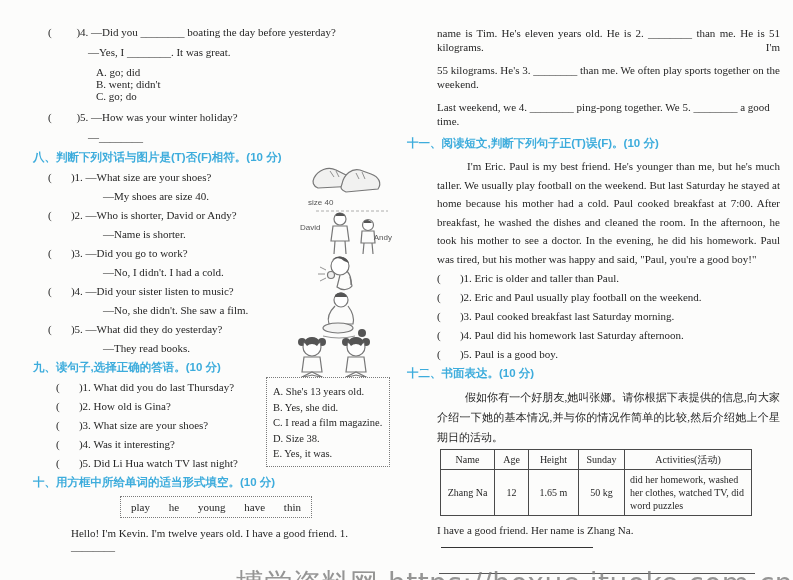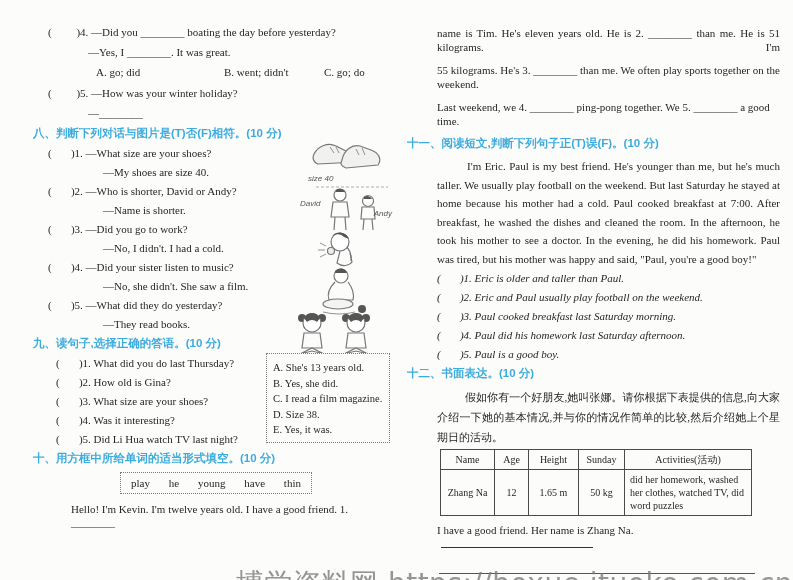--- a/index.html
+++ b/index.html
@@ -22,33 +22,33 @@
     font-family: "Liberation Sans", "DejaVu Sans", sans-serif;
     font-weight: bold;
     color: #3dacdc;
     font-size: 11.5px;
     line-height: 13px;
     margin-bottom: 7px;
   }
 
   .qline { line-height: 12px; margin-bottom: 8px; white-space: pre-wrap; }
   .indent-reply { padding-left: 40px; }
-  .opts { display: flex; padding-left: 48px; margin-bottom: 9px; line-height: 12px; }
+  .opts { display: flex; padding-left: 48px; margin-bottom: 9px; line-height: 12px; flex-direction: column; }
   .opts .opt:nth-child(1) { width: 128px; }
   .opts .opt:nth-child(2) { width: 100px; }
 
   .s8 { position: relative; }
   .s8-item { margin-bottom: 4px; width: 245px; }
   .s8-item .q { line-height: 12px; margin-bottom: 7px; white-space: pre-wrap; }
   .s8-item .a { line-height: 12px; margin-bottom: 7px; padding-left: 55px; white-space: pre-wrap; }
   .illus { position: absolute; }
   .illus .pic-label {
     position: absolute;
     font-family: "Liberation Sans", "DejaVu Sans", sans-serif;
-    font-size: 8px; color: #555; line-height: 9px; white-space: nowrap; font-style: italic;
+    font-size: 8px; color: #555; line-height: 9px; white-space: nowrap;
   }
 
   .s9 { position: relative; }
   .s9 .q { line-height: 12px; margin-bottom: 7px; padding-left: 8px; white-space: pre-wrap; }
   .answer-box {
     position: absolute; right: 2px; top: -4px; width: 124px;
     border: 1.5px dotted #7a7a7a; padding: 6px 5px 4px 6px; background: #fcfcfb;
   }
   .answer-box .ans { font-size: 10.5px; line-height: 15.5px; white-space: nowrap; }
 
@@ -56,21 +56,21 @@
     border: 1.5px dotted #7a7a7a;
     margin: 1px 0 9px 72px; width: 192px;
     display: flex; justify-content: space-between;
     padding: 4px 10px; line-height: 12px;
   }
   .kevin { padding-left: 23px; line-height: 13px; white-space: pre-wrap; }
 
   .cloze-line { line-height: 14px; margin-bottom: 9px; }
   .jfull { text-align: justify; text-align-last: justify; }
   .passage { text-align: justify; text-indent: 30px; line-height: 18.5px; margin-bottom: 4px; }
-  .tfq { line-height: 12px; margin-bottom: 7px; white-space: pre-wrap; font-style: italic; }
+  .tfq { line-height: 12px; margin-bottom: 7px; white-space: pre-wrap; }
   .instr { text-indent: 28px; text-align: justify; line-height: 20px; margin-bottom: 2px; }
 
   .info-table { border-collapse: collapse; margin-left: 3px; width: 312px; font-size: 10px; margin-top: 2px; }
   .info-table th, .info-table td {
     border: 1px solid #4a4a4a; text-align: center; padding: 3px 2px;
     font-weight: normal; line-height: 13px;
   }
   .info-table .c-name { width: 54px; }
   .info-table .c-age { width: 34px; }
   .info-table .c-height { width: 50px; }

